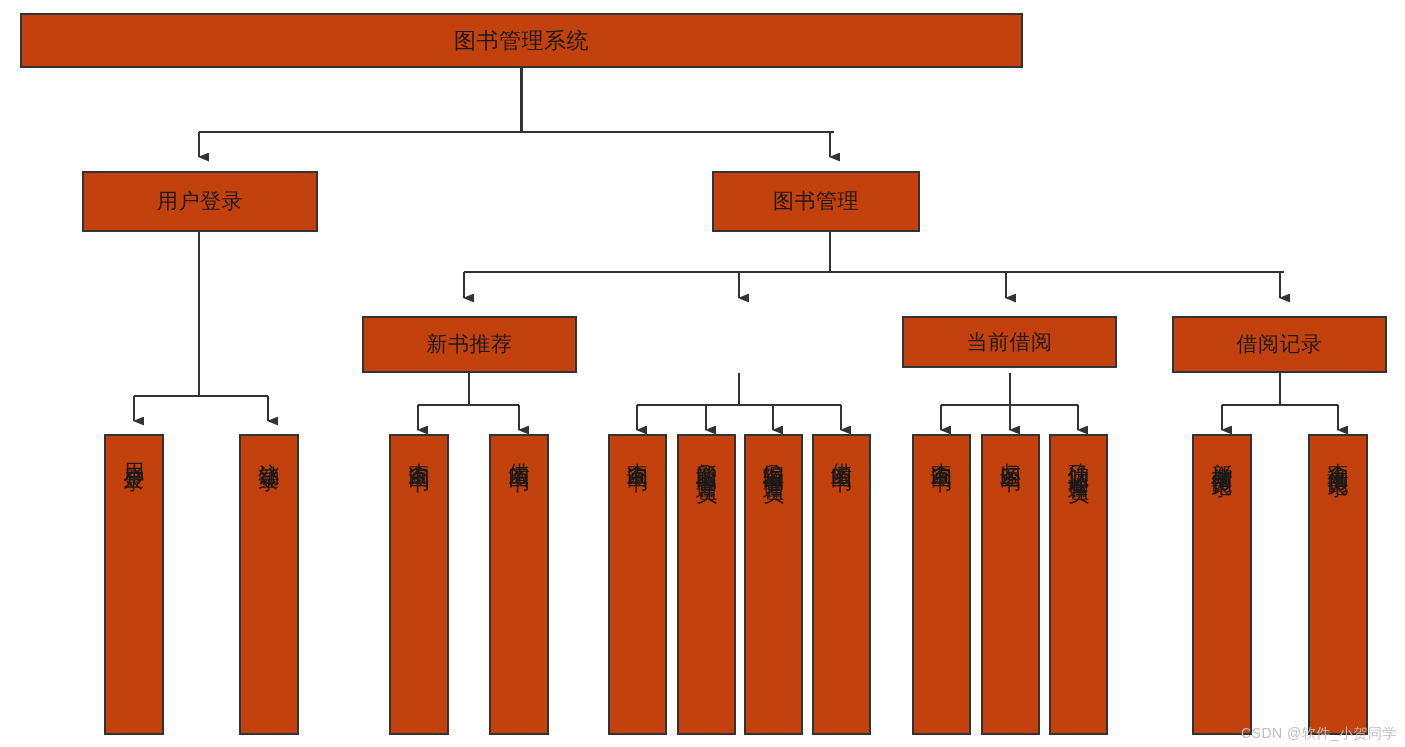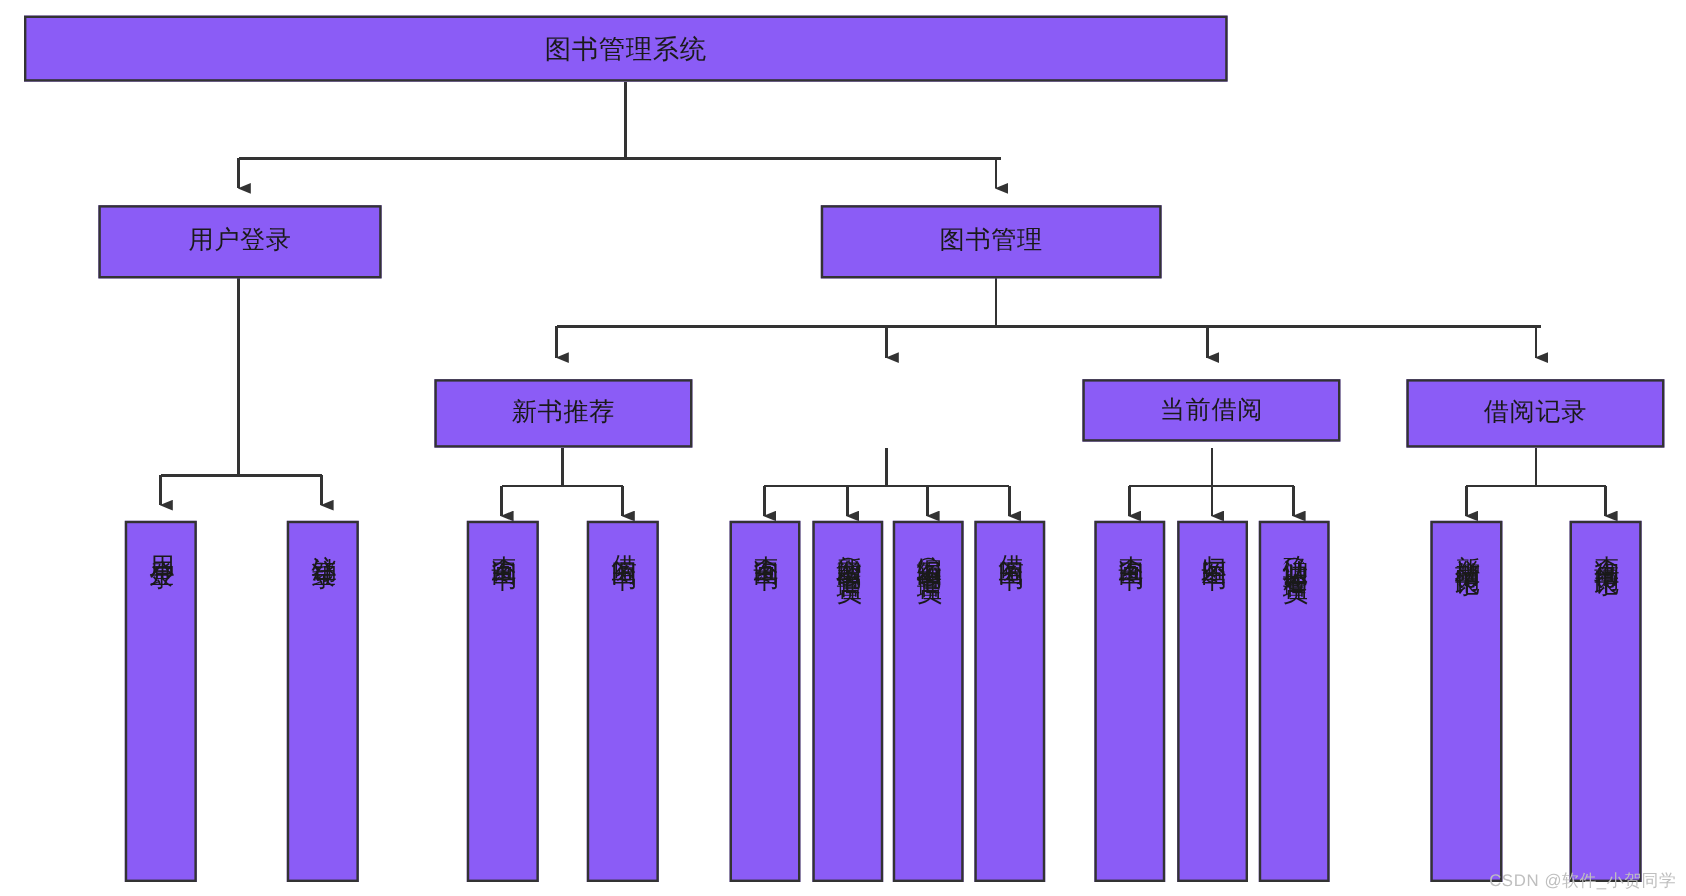--- a/index.html
+++ b/index.html
@@ -22,21 +22,21 @@
     position: absolute;
     left: 0;
     top: 0;
     width: 1405px;
     height: 747px;
     pointer-events: none;
   }
   .node {
     position: absolute;
     box-sizing: border-box;
-    background: #8b5cf6;
+    background: #c2410c;
     border: 2px solid #333333;
     display: flex;
     align-items: center;
     justify-content: center;
     color: #1a1a1a;
     z-index: 3;
   }
   .node .node-label {
     display: block;
     text-align: center;
@@ -132,21 +132,21 @@
   </svg>
 
   <div class="node horiz root" style="left:20px; top:13px; width:1003px; height:55px;">
     <span class="node-label">图书管理系统</span>
   </div>
 
   <div class="node horiz" style="left:82px; top:171px; width:236px; height:61px;">
     <span class="node-label">用户登录</span>
   </div>
 
-  <div class="node horiz" style="left:684px; top:171px; width:284px; height:61px;">
+  <div class="node horiz" style="left:712px; top:171px; width:208px; height:61px;">
     <span class="node-label">图书管理</span>
   </div>
 
   <div class="node horiz" style="left:362px; top:316px; width:215px; height:57px;">
     <span class="node-label">新书推荐</span>
   </div>
 
 
   <div class="node horiz" style="left:902px; top:316px; width:215px; height:52px;">
     <span class="node-label">当前借阅</span>

